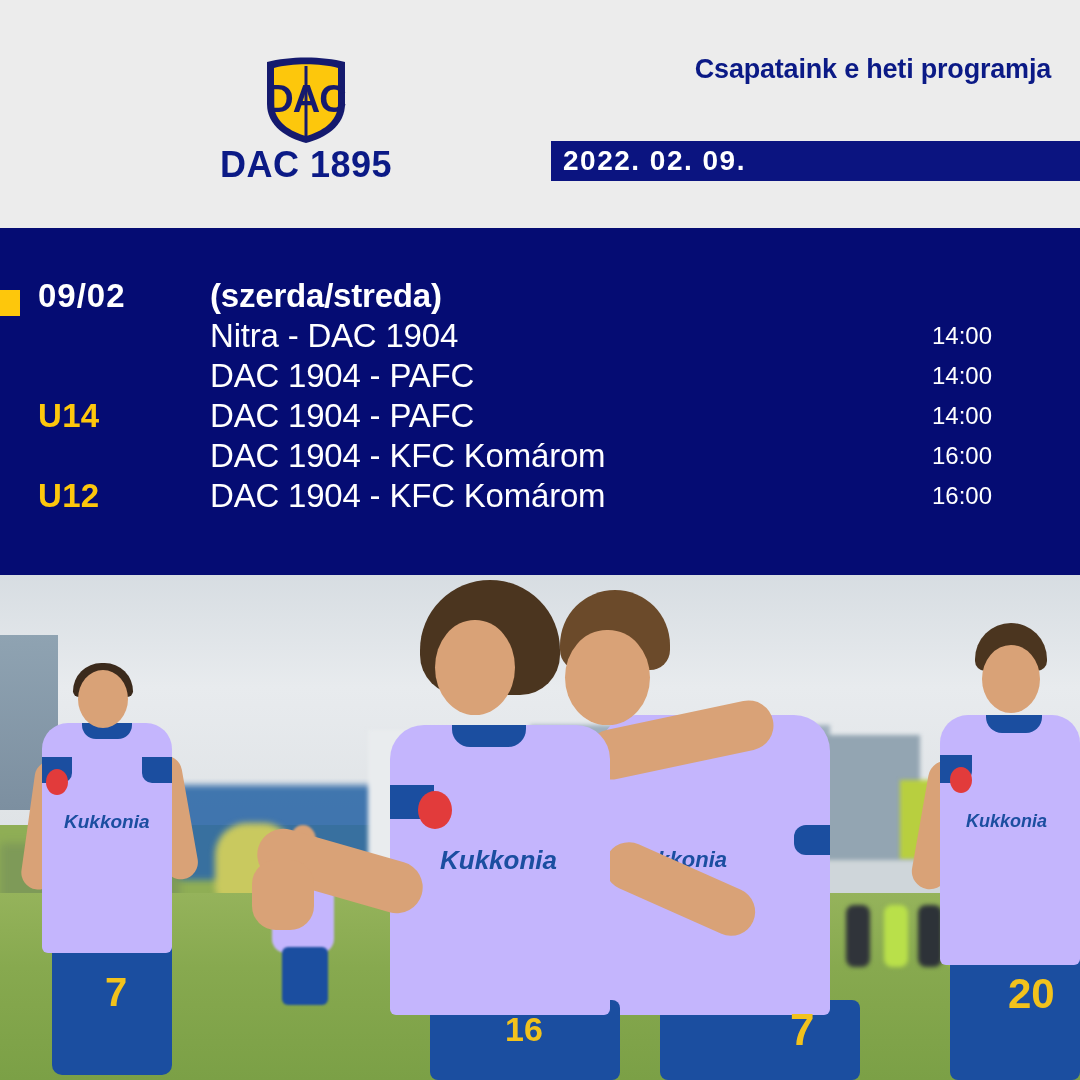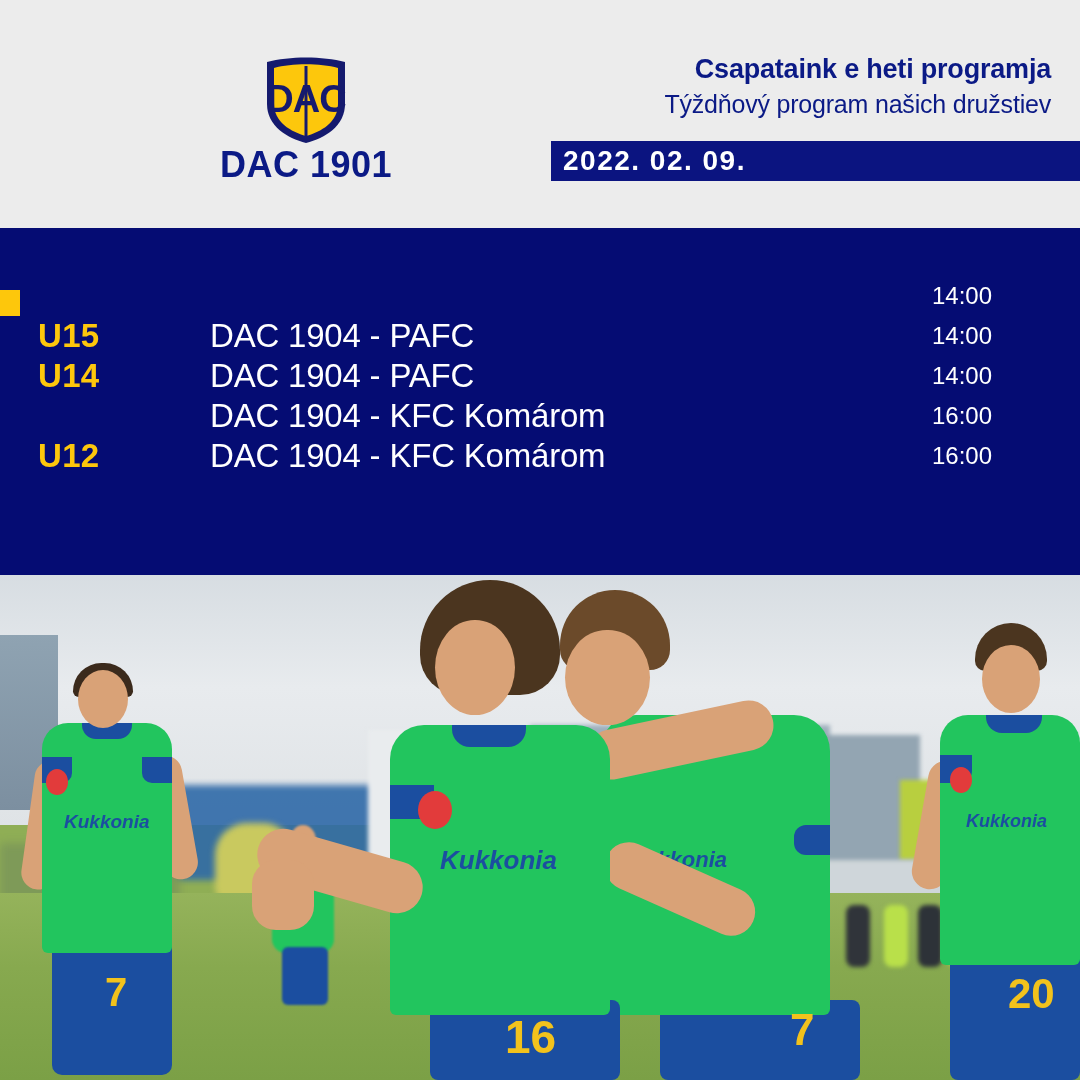--- a/index.html
+++ b/index.html
@@ -240,41 +240,41 @@
     position: absolute; left: 0px; top: 268px; width: 180px; height: 70px;
     background: #7e9a58; filter: blur(4px);
   }
   .ph-tree {
     position: absolute; left: 215px; top: 248px; width: 80px; height: 80px;
     background: #c9c95f; border-radius: 40% 40% 20% 20%; filter: blur(3px);
   }
 
   
   .pl { position: absolute; }
-  .shirt { position: absolute; background: #22c55e; }
+  .shirt { position: absolute; background: #c4b5fd; }
   .shorts { position: absolute; background: #1b4ea0; }
   .skin { position: absolute; background: #d9a277; }
   .hair { position: absolute; background: #3b2a1c; }
 
   
   .p1-head { left: 78px; top: 95px; width: 50px; height: 58px; border-radius: 25px/29px; }
   .p1-hair { left: 73px; top: 88px; width: 60px; height: 34px; border-radius: 30px 30px 6px 6px; }
   .p1-shirt { left: 42px; top: 148px; width: 130px; height: 230px; border-radius: 26px 26px 6px 6px; }
   .p1-armL { left: 28px; top: 185px; width: 34px; height: 130px; border-radius: 17px; background:#d9a277; transform: rotate(8deg); }
   .p1-armR { left: 156px; top: 180px; width: 34px; height: 125px; border-radius: 17px; background:#d9a277; transform: rotate(-10deg); }
   .p1-shorts { left: 52px; top: 365px; width: 120px; height: 135px; border-radius: 8px 8px 10px 10px; }
 
   
   .p2-hair { left: 420px; top: 5px; width: 140px; height: 115px; border-radius: 70px 70px 40px 40px; background:#4b351f; }
   .p2-head { left: 435px; top: 45px; width: 80px; height: 95px; border-radius: 40px/48px; }
   .p2-shirt { left: 390px; top: 150px; width: 220px; height: 290px; border-radius: 34px 34px 6px 6px; }
   .p2-arm { left: 255px; top: 270px; width: 170px; height: 52px; border-radius: 26px; background:#d9a277; transform: rotate(16deg); }
   .p2-hand { left: 252px; top: 285px; width: 62px; height: 70px; border-radius: 24px; background:#d9a277; }
   .p2-shorts { left: 430px; top: 425px; width: 190px; height: 80px; border-radius: 8px; }
-  .p2-num { left: 505px; top: 435px; color:#f2c21c; font-size: 46px; font-weight:bold; }
+  .p2-num { left: 505px; top: 435px; color:#f2c21c; font-size: 34px; font-weight:bold; }
 
   
   .p3-hair { left: 560px; top: 15px; width: 110px; height: 80px; border-radius: 55px 55px 20px 20px; background:#6b4a2a; }
   .p3-head { left: 565px; top: 55px; width: 85px; height: 95px; border-radius: 42px/48px; }
   .p3-shirt { left: 600px; top: 140px; width: 230px; height: 300px; border-radius: 36px 36px 6px 6px; }
   .p3-armhug { left: 585px; top: 140px; width: 190px; height: 50px; border-radius: 25px; background:#d9a277; transform: rotate(-12deg); }
   .p3-armlow { left: 600px; top: 290px; width: 160px; height: 48px; border-radius: 24px; background:#d9a277; transform: rotate(24deg); }
   .p3-shorts { left: 660px; top: 425px; width: 200px; height: 80px; border-radius: 8px; }
   .p3-num { left: 790px; top: 430px; color:#f2c21c; font-size: 44px; font-weight:bold; }
 
@@ -309,44 +309,48 @@
   <div class="header">
 
 
     <div class="dac-logo">
       <svg class="dac-crest" viewBox="0 0 90 88">
         <path d="M6 6 C 28 0, 62 0, 84 6 L84 48 C 84 70, 64 82, 45 87 C 26 82, 6 70, 6 48 Z" fill="#151a6e"></path>
         <path d="M13 12 C 31 7, 59 7, 77 12 L77 48 C 77 66, 60 76, 45 80 C 30 76, 13 66, 13 48 Z" fill="#fdc70c"></path>
         <path d="M45 10 L45 80" stroke="#151a6e" stroke-width="3" fill="none"></path>
         <text x="45" y="56" text-anchor="middle" font-family="Liberation Sans, sans-serif" font-size="38" font-weight="bold" fill="#151a6e" letter-spacing="-1">DAC</text>
       </svg>
-      <div class="dac-name">DAC 1901</div>
+      <div class="dac-name">DAC 1895</div>
     </div>
 
     <div class="header-text">
       <div class="title-hu">Csapataink e heti programja</div>
-      <div class="title-sk">Týždňový program našich družstiev</div>
     </div>
 
     <div class="date-bar">
       <span>2022. 02. 09.</span>
     </div>
   </div>
 
   <div class="schedule">
     <div class="marker"></div>
     <div class="rows">
 
+      <div class="row header-row">
+        <div class="col-tag">09/02</div>
+        <div class="col-match">(szerda/streda)</div>
+        <div class="col-time"></div>
+      </div>
 
       <div class="row">
+        <div class="col-match">Nitra - DAC 1904</div>
         <div class="col-time">14:00</div>
       </div>
 
       <div class="row">
-        <div class="col-tag">U15</div>
         <div class="col-match">DAC 1904 - PAFC</div>
         <div class="col-time">14:00</div>
       </div>
 
       <div class="row">
         <div class="col-tag">U14</div>
         <div class="col-match">DAC 1904 - PAFC</div>
         <div class="col-time">14:00</div>
       </div>
 

